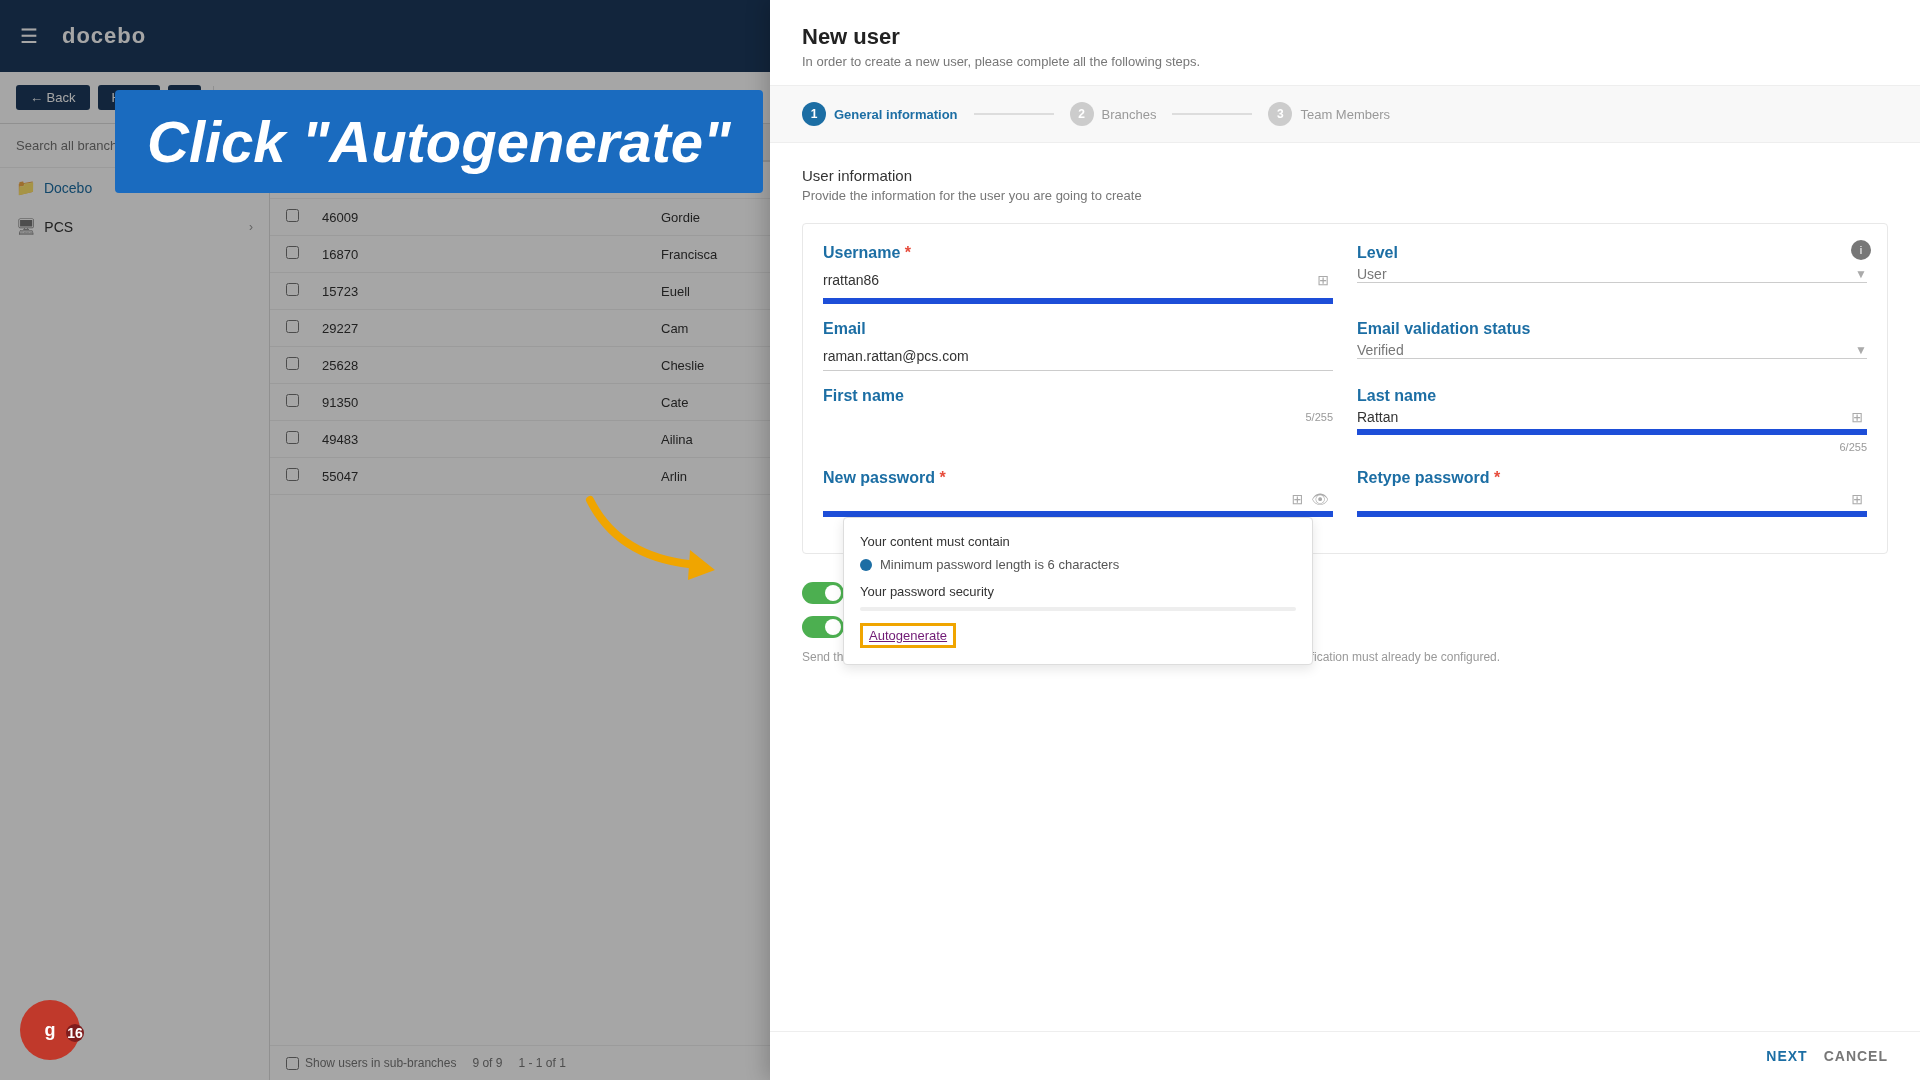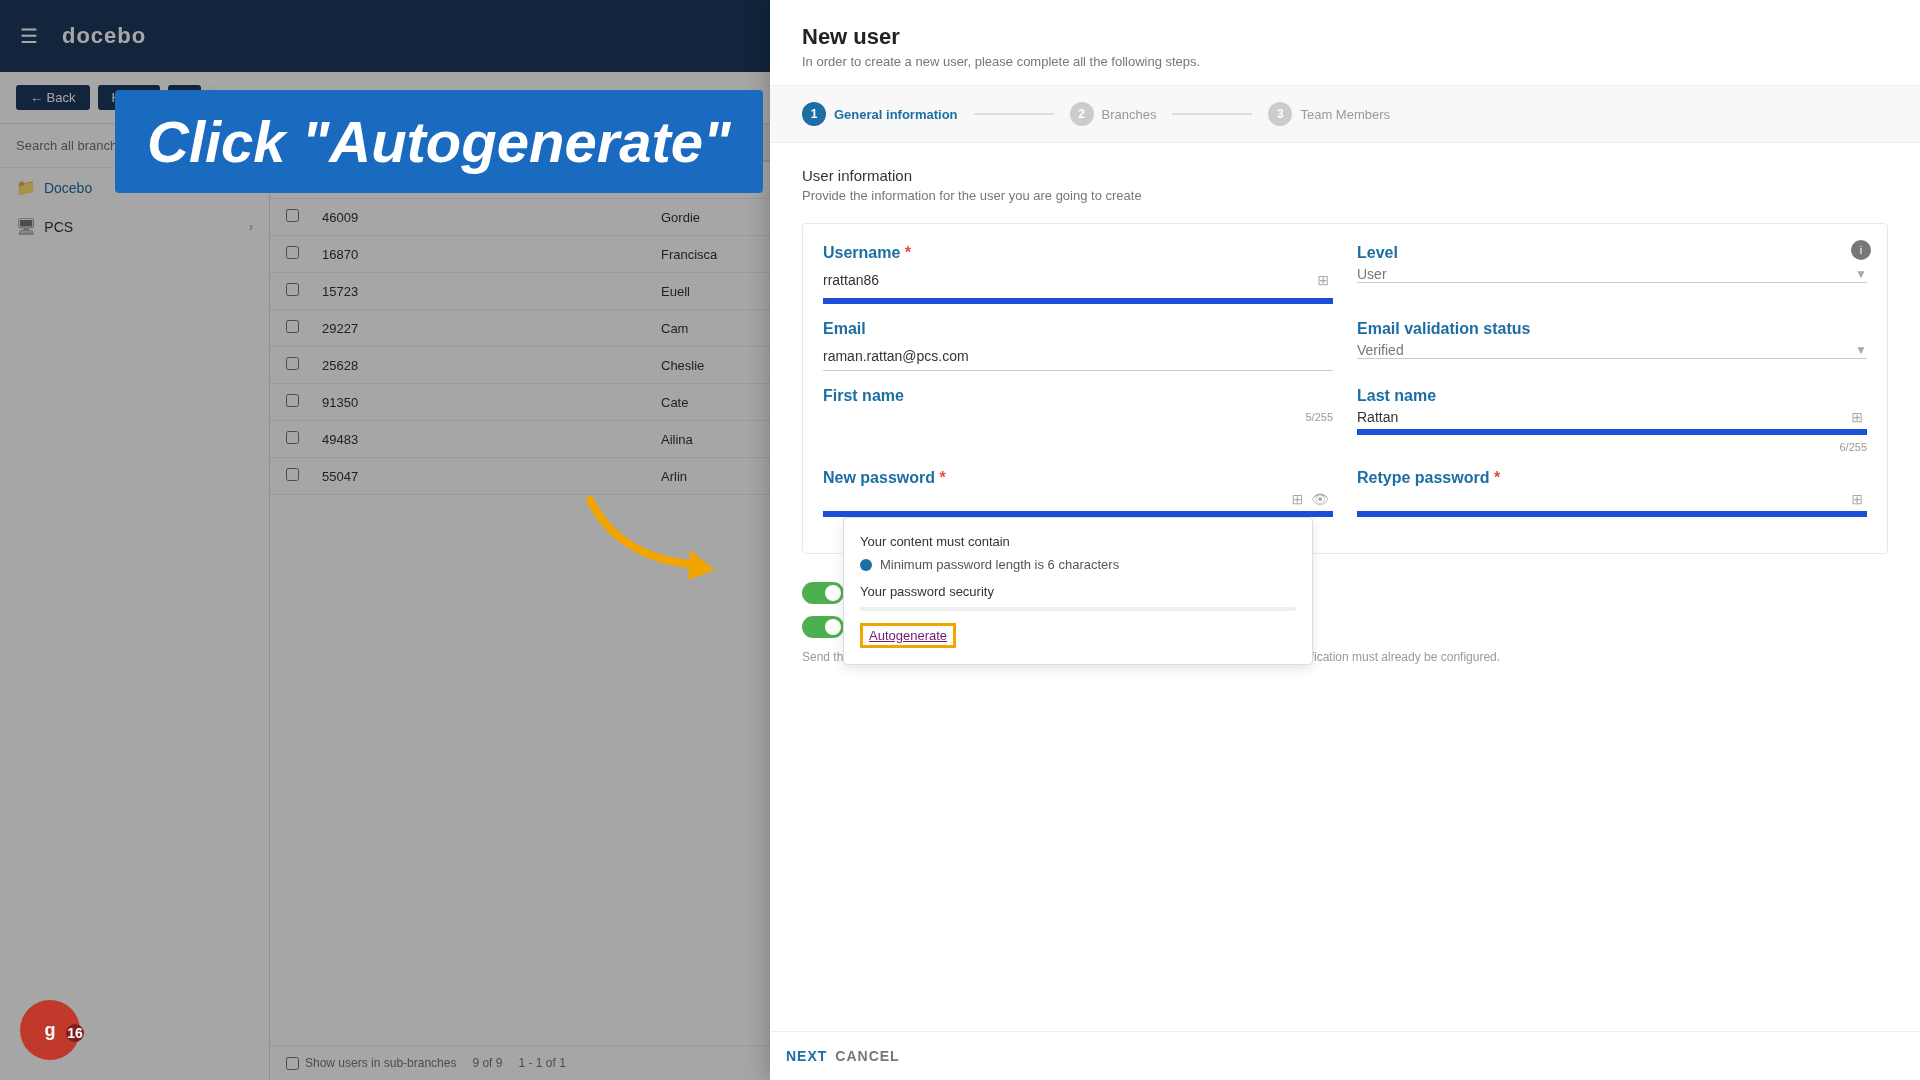--- a/index.html
+++ b/index.html
@@ -208,22 +208,22 @@
       position: relative; cursor: pointer; flex-shrink: 0;
     }
     .toggle::after {
       content: ''; position: absolute; top: 3px; right: 3px;
       width: 16px; height: 16px; border-radius: 50%; background: #fff;
     }
     .toggle-desc { font-size: 12px; color: #999; margin-top: 4px; }
 
     
     .panel-footer {
-      padding: 16px 16px; border-top: 1px solid #eee;
-      display: flex; gap: 8px; align-items: center;
+      padding: 16px 32px; border-top: 1px solid #eee;
+      display: flex; justify-content: flex-end; gap: 16px; align-items: center;
     }
     .btn-next {
       background: none; border: none; color: #1c6ea4; font-size: 14px;
       font-weight: 600; cursor: pointer; letter-spacing: 1px;
     }
     .btn-cancel {
       background: none; border: none; color: #777; font-size: 14px;
       font-weight: 600; cursor: pointer; letter-spacing: 1px;
     }
 

